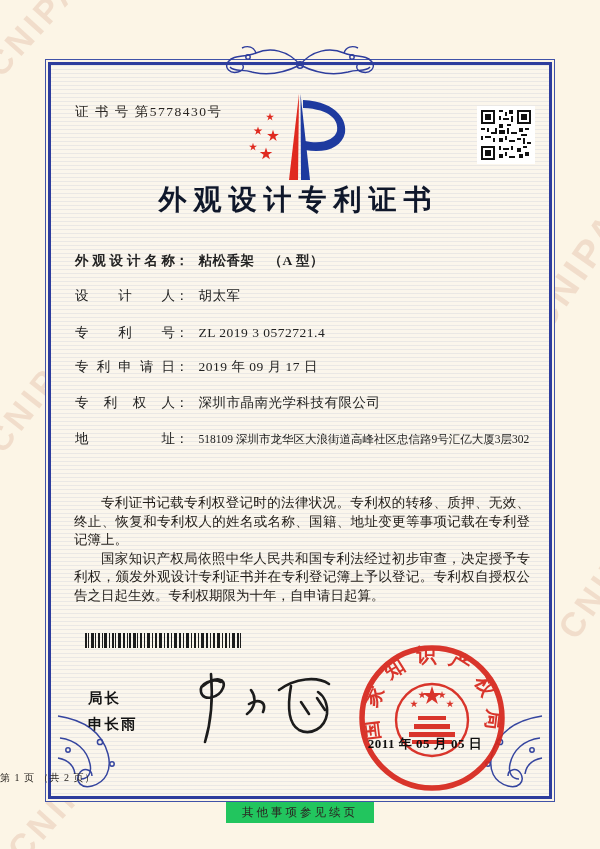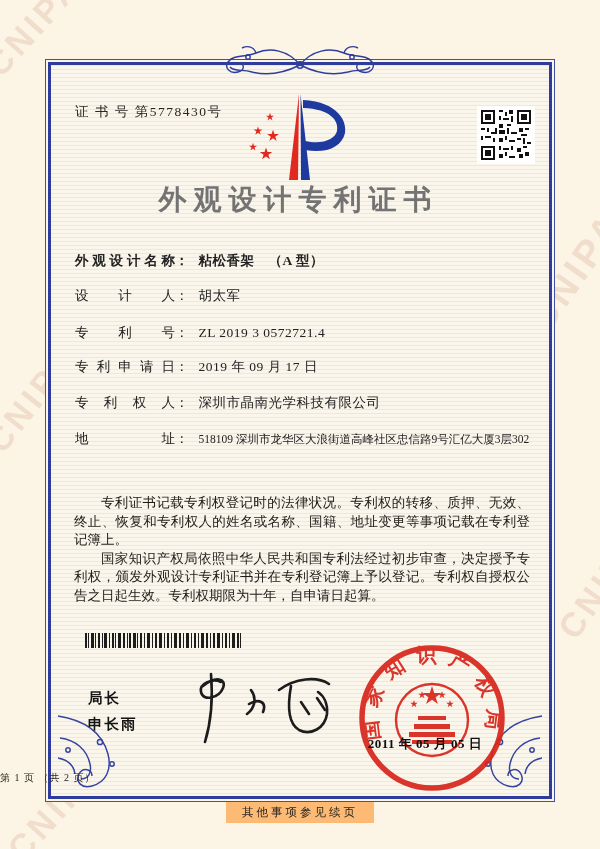--- a/index.html
+++ b/index.html
@@ -33,21 +33,21 @@
   .ornament { position:absolute; z-index:3; pointer-events:none; }
   .orn-top { left:190px; top:42px; }
   .orn-br { left:462px; top:712px; }
   .orn-bl { left:54px; top:712px; transform:scaleX(-1); }
   
   .cert-no { position:absolute; left:75px; top:103px; font-size:13.5px; letter-spacing:1.5px; z-index:4; }
   .qr-box { position:absolute; left:477px; top:106px; width:58px; height:58px; background:#fff; padding:4px; z-index:4; }
   .logo { position:absolute; left:243px; top:90px; z-index:4; }
   .title {
     position:absolute; left:0; width:597px; top:181px; text-align:center;
-    font-size:28px; font-weight:700; letter-spacing:7px; color:#737373; z-index:4;
+    font-size:28px; font-weight:700; letter-spacing:7px; color:#0f172a; z-index:4;
   }
   
   .frow { position:absolute; left:75px; width:460px; font-size:13.5px; color:#222; z-index:4; white-space:nowrap; }
   .flabel { display:inline-block; width:100px; text-align:justify; text-align-last:justify; vertical-align:top; }
   .fcolon { display:inline-block; }
   .fvalue { display:inline-block; margin-left:10px; letter-spacing:.5px; }
   .r1 { top:252px;font-weight:bold; } .r2 { top:287px; } .r3 { top:324px; }
   .r4 { top:358px; } .r5 { top:394px; } .r6 { top:430px; } .r7 { top:464px; }
   .r6 .fvalue { font-size:11.5px; letter-spacing:0; }
   .fgroup2 { display:inline-block; margin-left:38px; }
@@ -65,21 +65,21 @@
   
   .seal { position:absolute; left:354px; top:640px; z-index:5; opacity:.93; }
   .seal-date {
     position:absolute; left:352px; top:735px; width:146px; text-align:center;
     font-size:13px; font-weight:700; color:#101010; letter-spacing:.5px; z-index:6;
   }
   
   .page-no { position:absolute; left:0; width:600px; top:771px; text-align:left; font-size:10px; letter-spacing:1px; z-index:4; }
   .note-box {
     position:absolute; left:50%; transform:translateX(-50%); top:802px;
-    background:#fdba74; padding:3px 16px; font-size:11.5px; letter-spacing:3px;
+    background:#22c55e; padding:3px 16px; font-size:11.5px; letter-spacing:3px;
     color:#2a2622; z-index:4;
   }
 </style>
 </head>
 <body>
 
 <div class="sheet">
 
   <span class="wm wm1">CNIPA</span>
   <span class="wm wm2">CNIPA</span>

